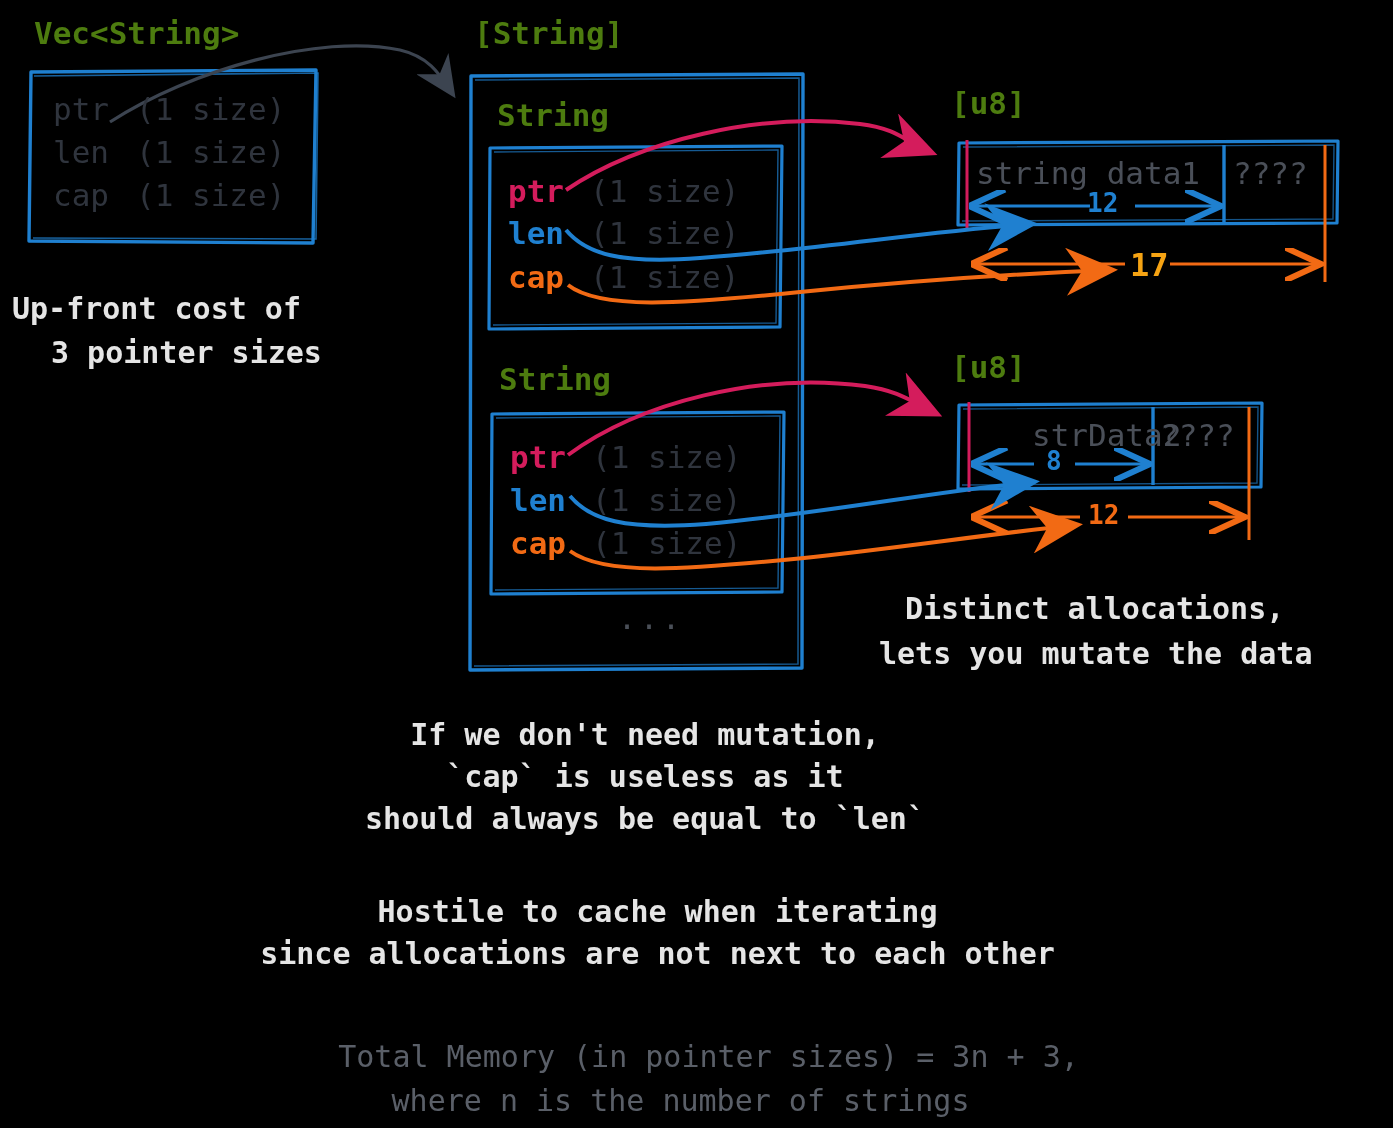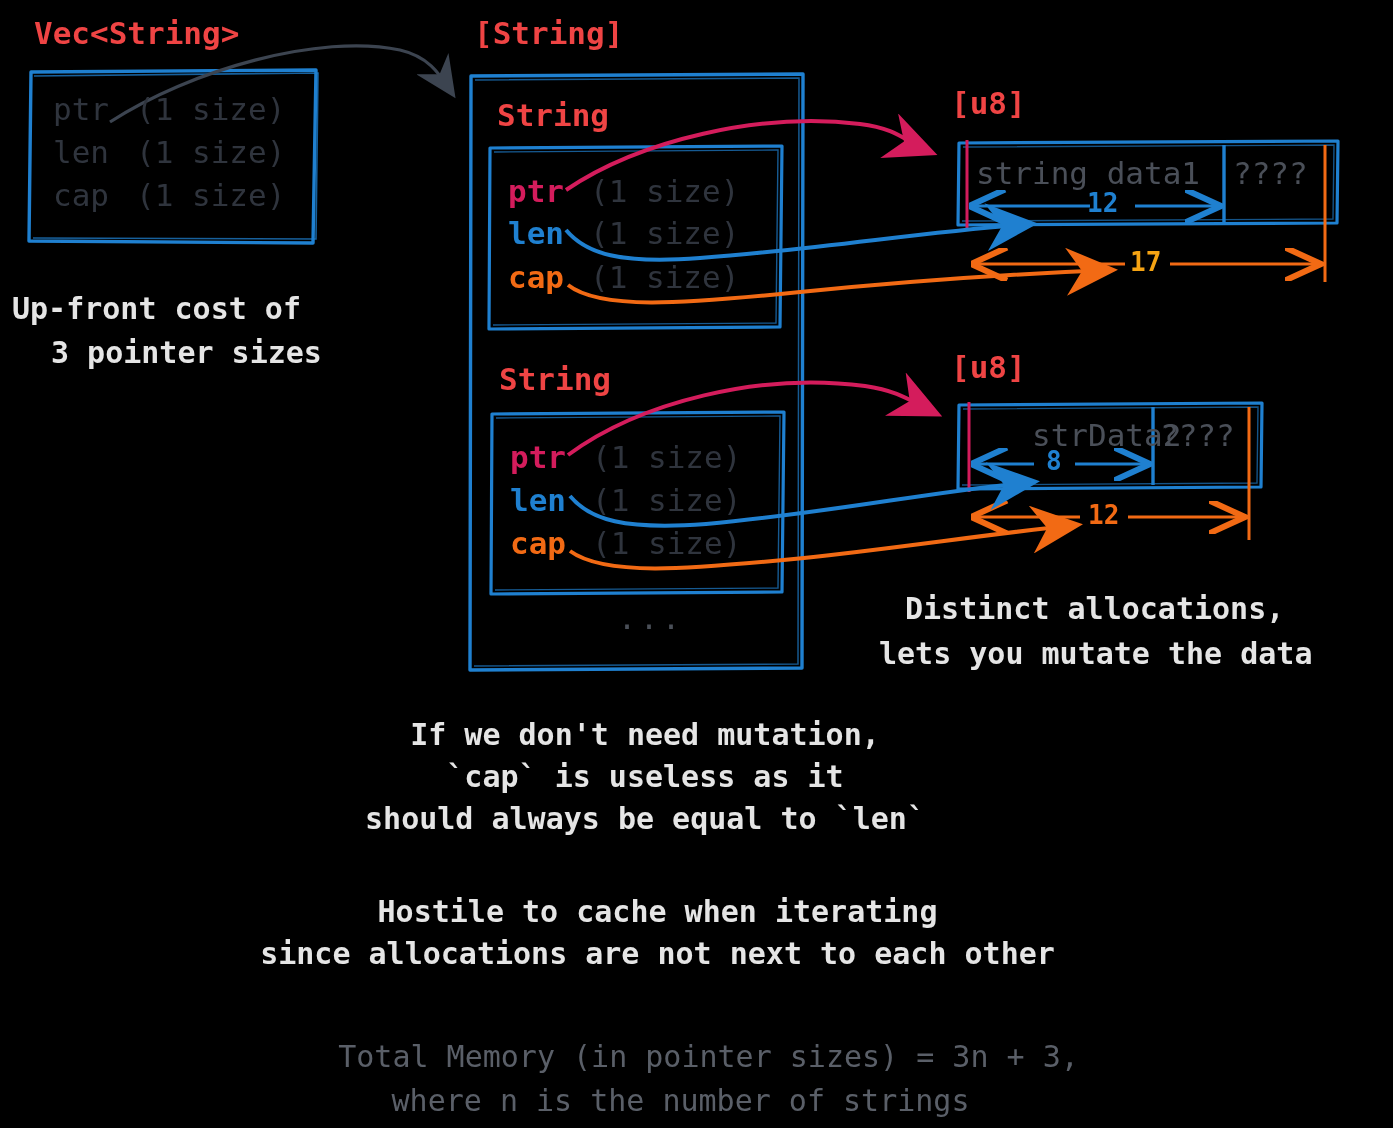--- a/index.html
+++ b/index.html
@@ -5,29 +5,29 @@
 <style>
   html,body{margin:0;padding:0;background:#000;}
   body{
     width:1393px;height:1128px;position:relative;overflow:hidden;
     font-family:"DejaVu Sans Mono","Liberation Mono",monospace;
   }
   #canvas{position:absolute;inset:0;width:1393px;height:1128px;}
   svg.layer{position:absolute;left:0;top:0;width:1393px;height:1128px;pointer-events:none;}
   .txt{position:absolute;white-space:pre;line-height:1.0;}
 
-  .hdr{color:#ef4444;font-weight:bold;font-size:31px;letter-spacing:0px;}
+  .hdr{color:#4d7c0f;font-weight:bold;font-size:31px;letter-spacing:0px;}
   .gray{color:#2f343d;font-size:31px;}
   .gray-dim{color:#4a4f58;font-size:31px;}
   .ptr{color:#d41c5c;font-weight:bold;font-size:31px;}
   .len{color:#1f80d0;font-weight:bold;font-size:31px;}
   .cap{color:#f26a14;font-weight:bold;font-size:31px;}
   .purple{color:#e5e5e5;font-weight:bold;font-size:30px;line-height:1.42;}
   .dimnum-blue{color:#1f80d0;font-weight:bold;font-size:26px;}
-  .dimnum-amber{color:#f5a313;font-weight:bold;font-size:26px;text-align:center;}
+  .dimnum-amber{color:#f5a313;font-weight:bold;font-size:32px;text-align:center;}
   .dimnum-orange{color:#f26a14;font-weight:bold;font-size:26px;}
   .footgray{color:#5a5f68;font-size:30px;line-height:1.42;}
   .dots{color:#4a4f58;font-size:30px;letter-spacing:4px;}
   .ctr{text-align:center;}
 </style>
 </head>
 <body>
 
 <div id="canvas">
 

